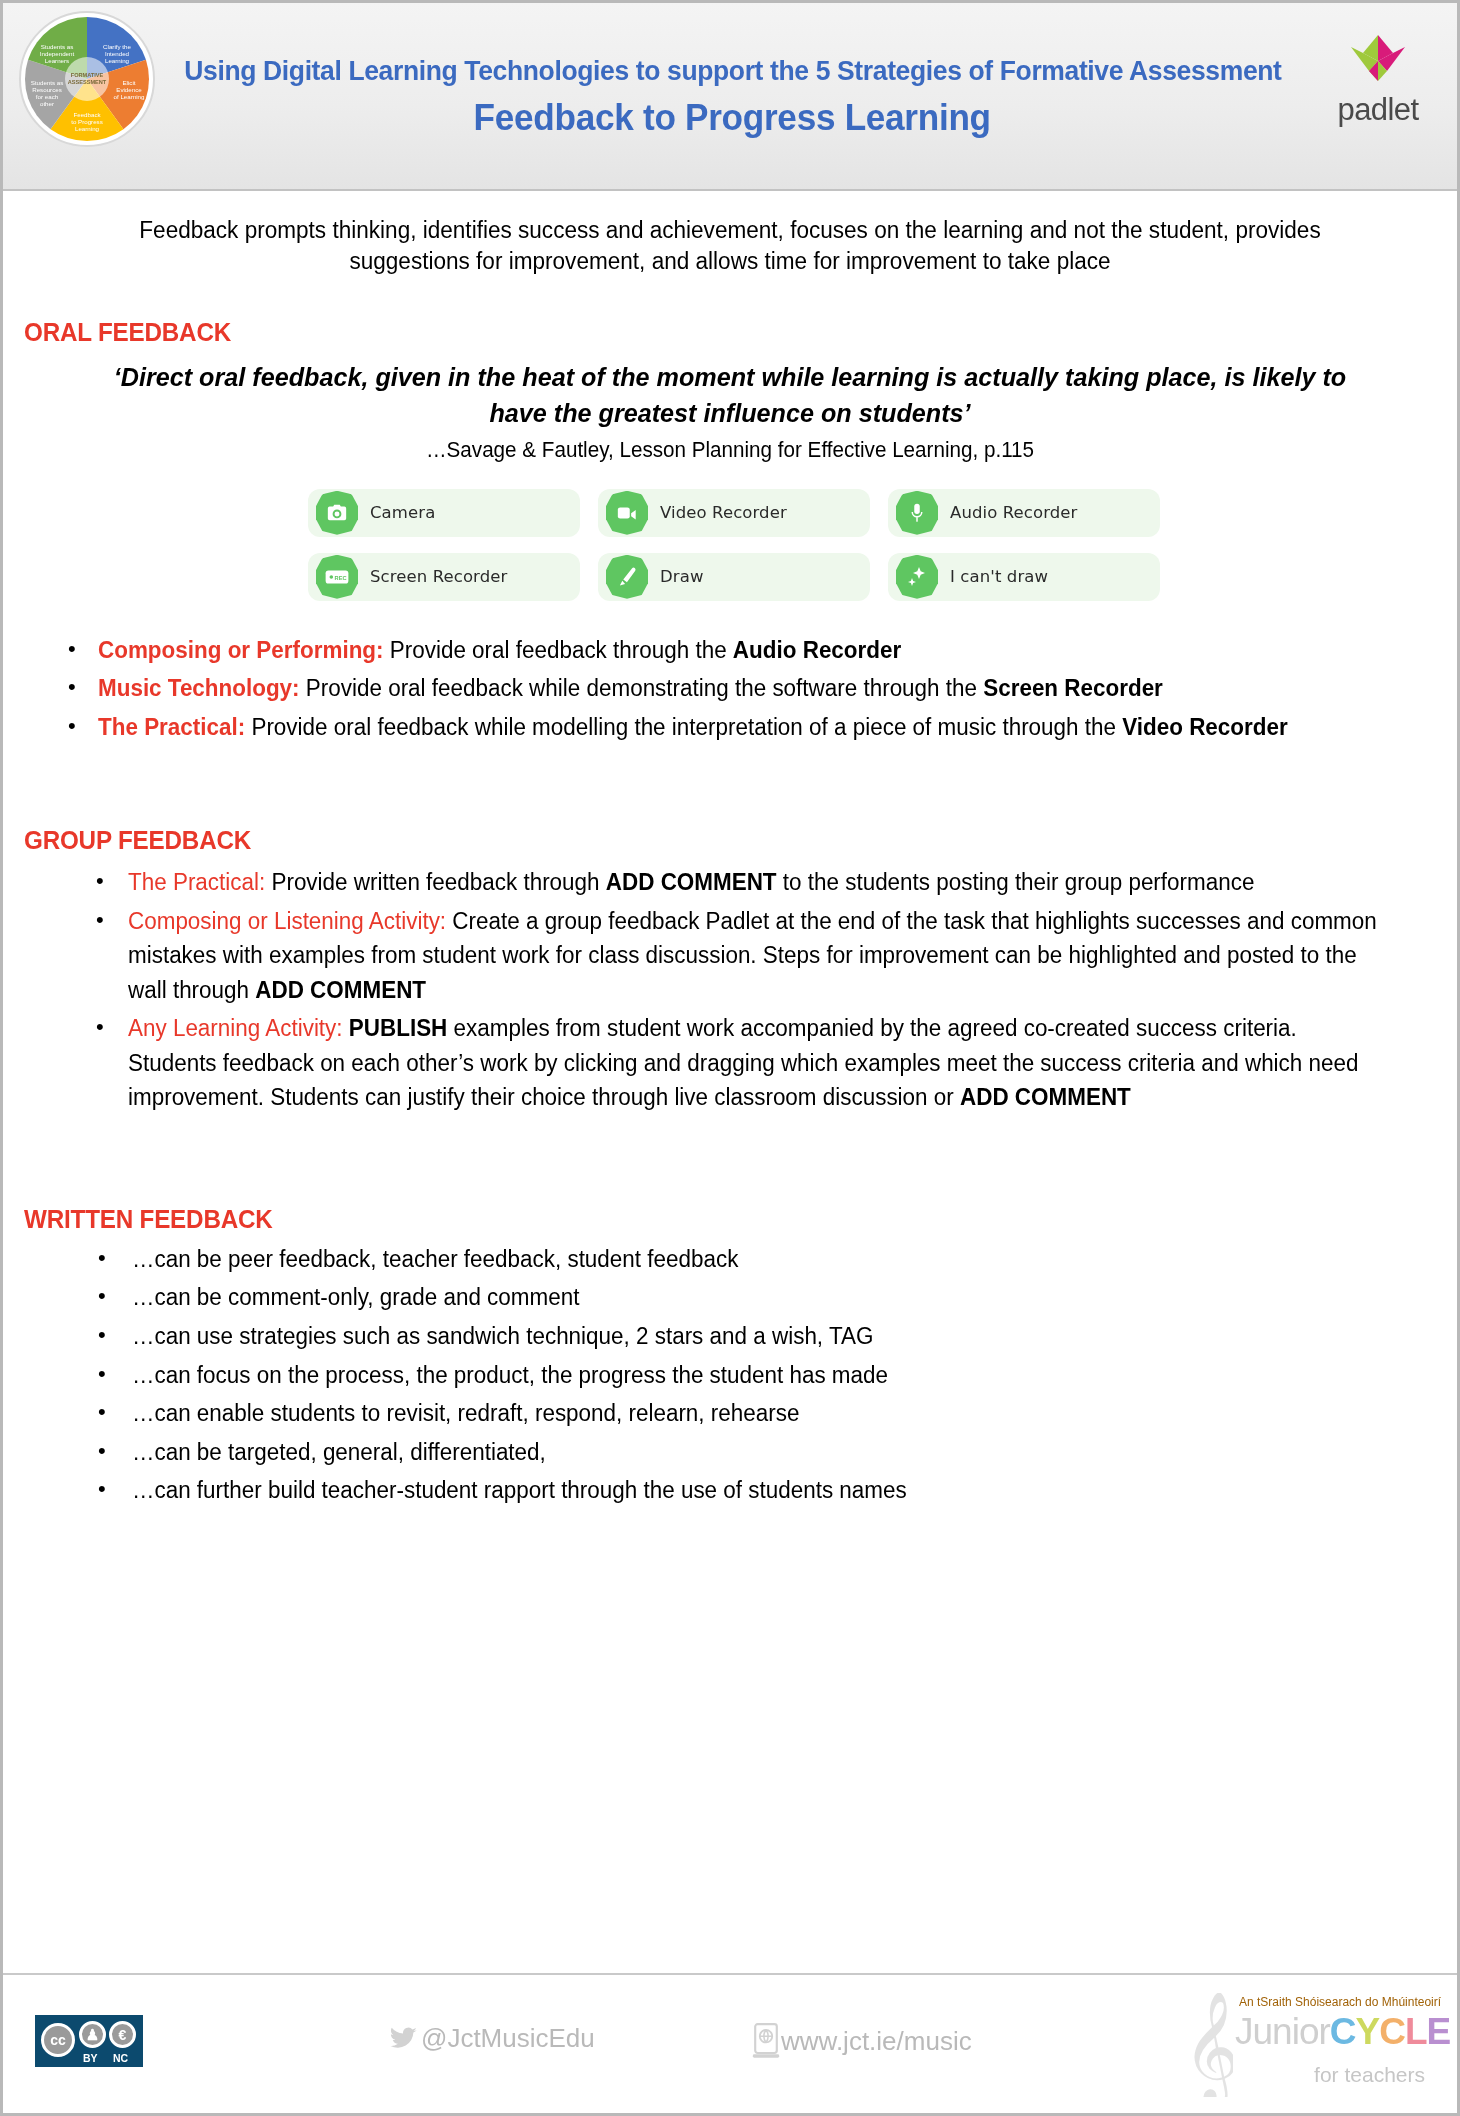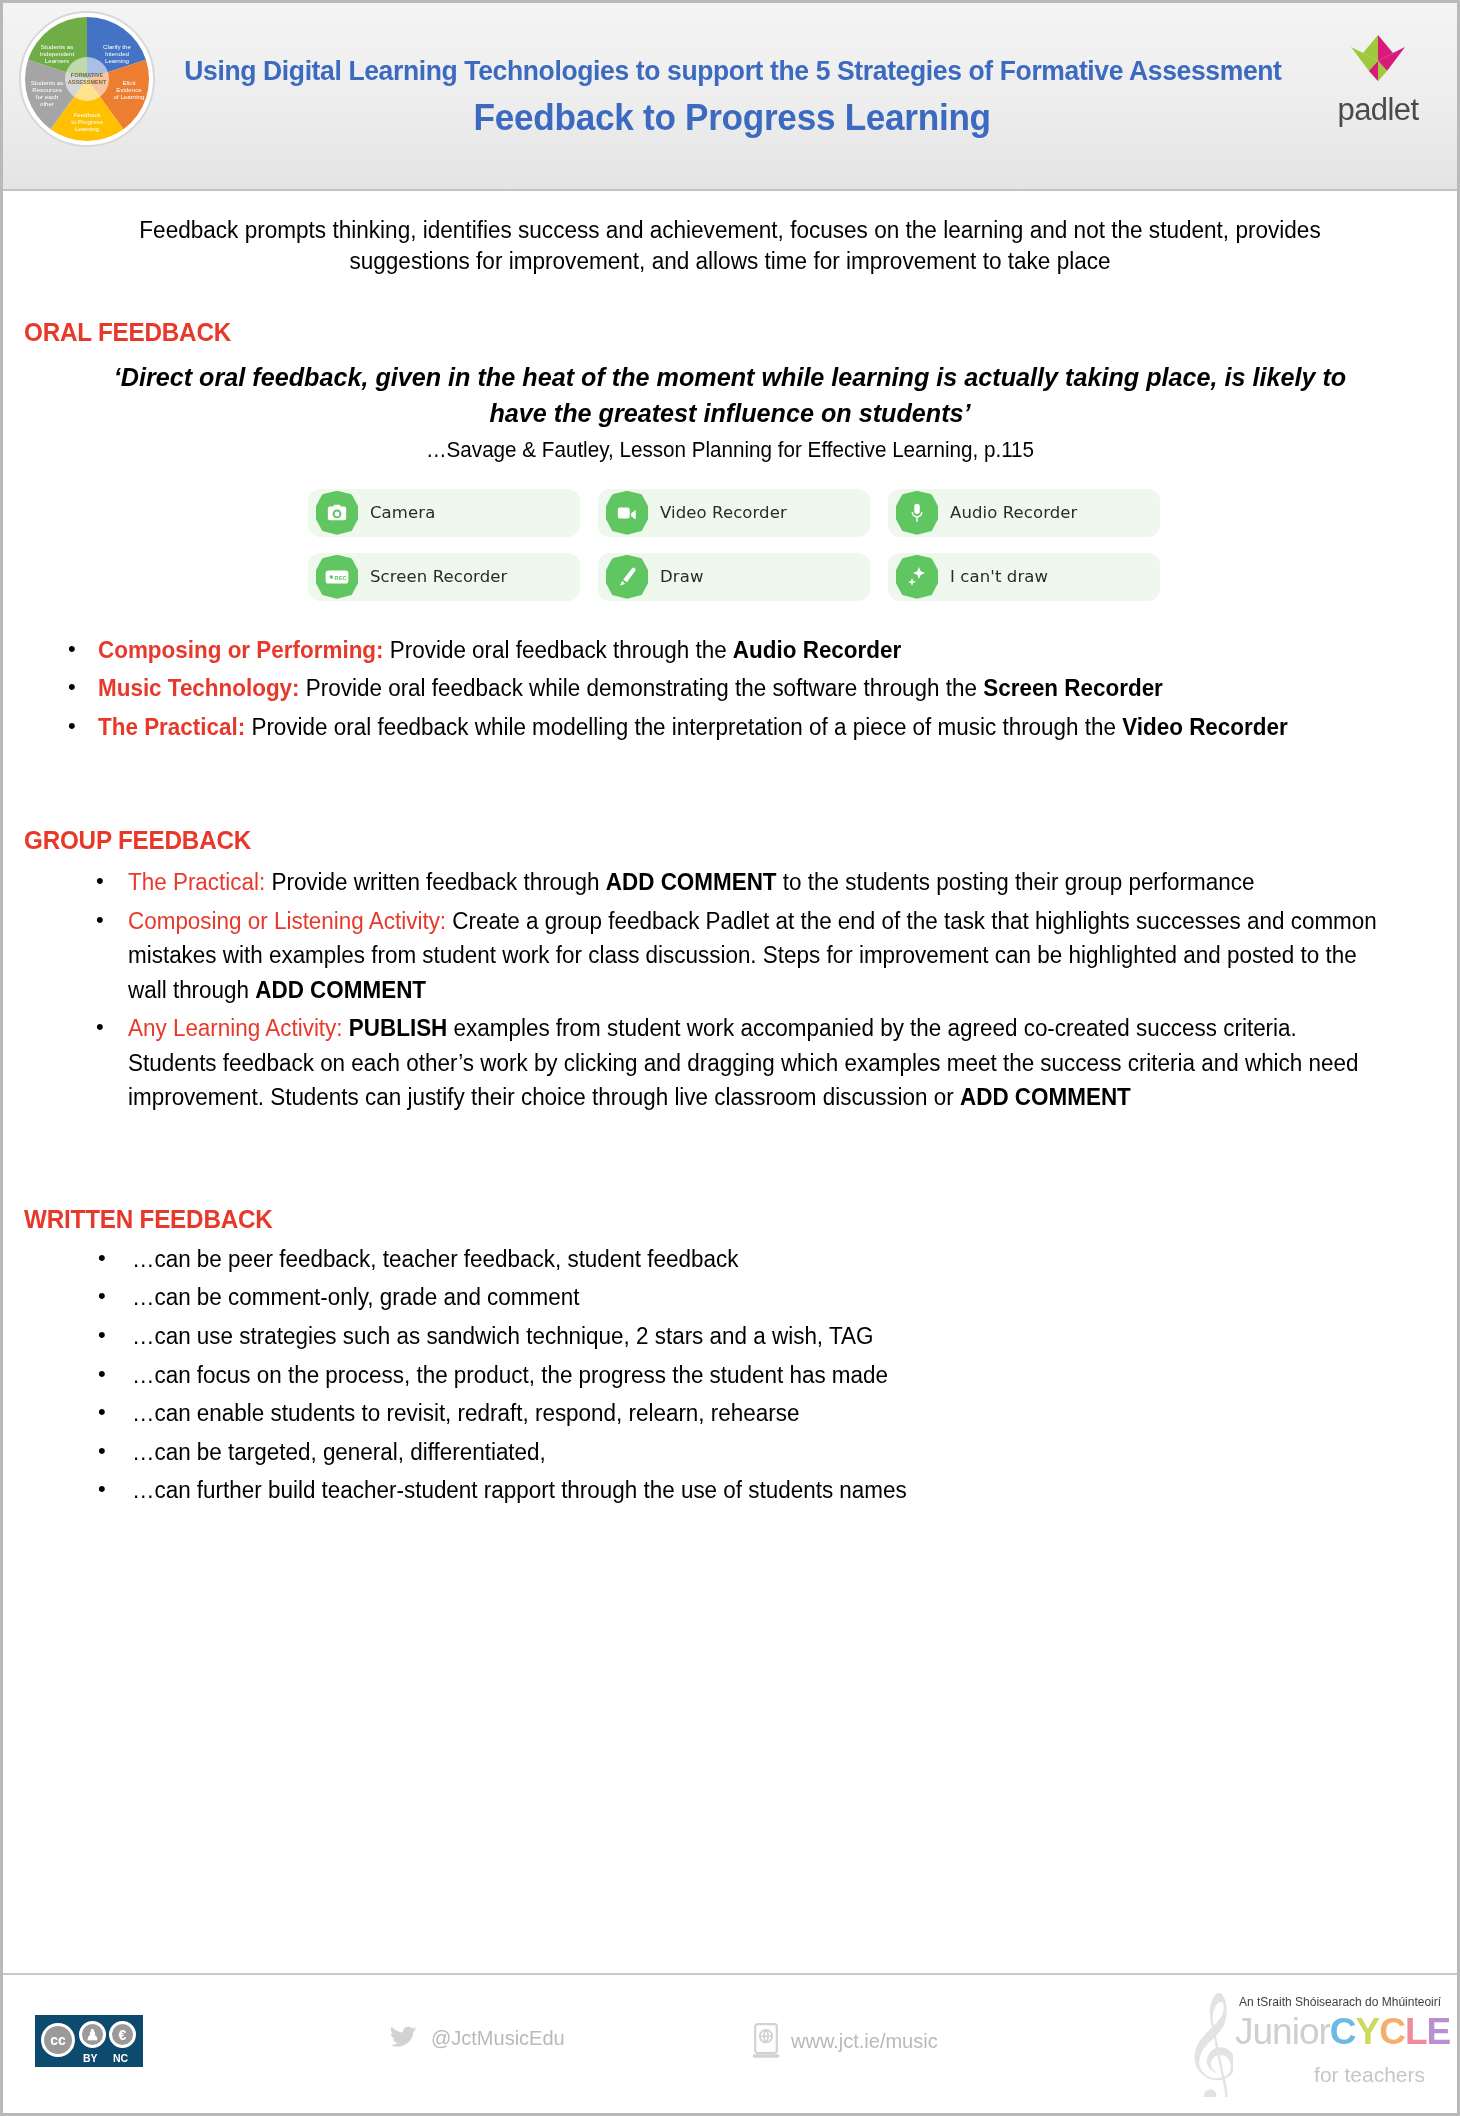--- a/index.html
+++ b/index.html
@@ -203,35 +203,35 @@
     border: 3px solid #ffffff; border-radius: 50%;
     background: #9a9a9a;
     color: #ffffff;
     display: flex; align-items: center; justify-content: center;
     font-weight: bold;
   }
   .cc-lbl { position: absolute; bottom: -1px; color:#fff; font-size: 10.5px; font-weight: bold; }
 
   .foot-item {
     position: absolute;
-    display: flex; align-items: center; gap: 10px;
+    display: flex; align-items: center; 
     color: #b9b9b9;
-    font-size: 20px;
+    font-size: 26px;
   }
   .twitter-item { left: 382px; top: 48px; }
   .web-item { left: 748px; top: 48px; }
 
   .jc-logo {
     position: absolute;
     right: 28px; top: 18px;
     width: 250px; height: 104px;
   }
   .jc-tag {
     position: absolute; left: 60px; top: 2px;
-    font-size: 12px; color: #404040; white-space: nowrap;
+    font-size: 12px; color: #a16207; white-space: nowrap;
   }
   .jc-main {
     position: absolute; left: 56px; top: 18px;
     font-size: 37px; font-weight: bold; letter-spacing: -1px;
     white-space: nowrap;
   }
   .jc-junior { color: #cfcfcf; font-weight: normal; }
   .jc-sub {
     position: absolute; right: 4px; top: 70px;
     font-size: 21px; color: #c6c6c6;

